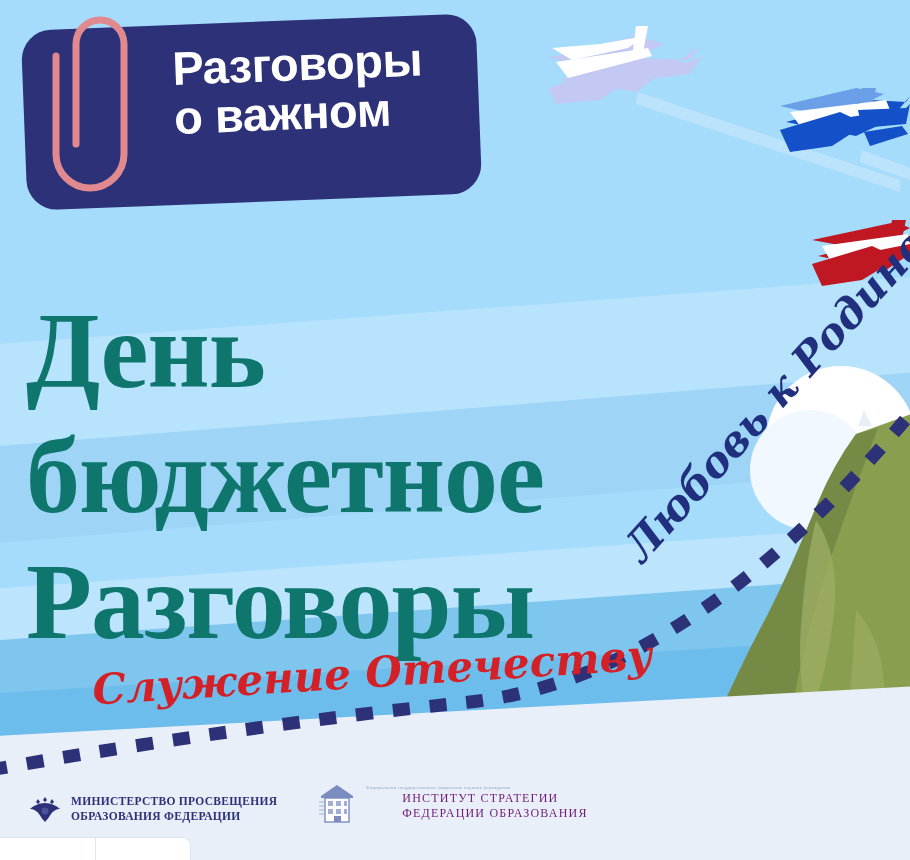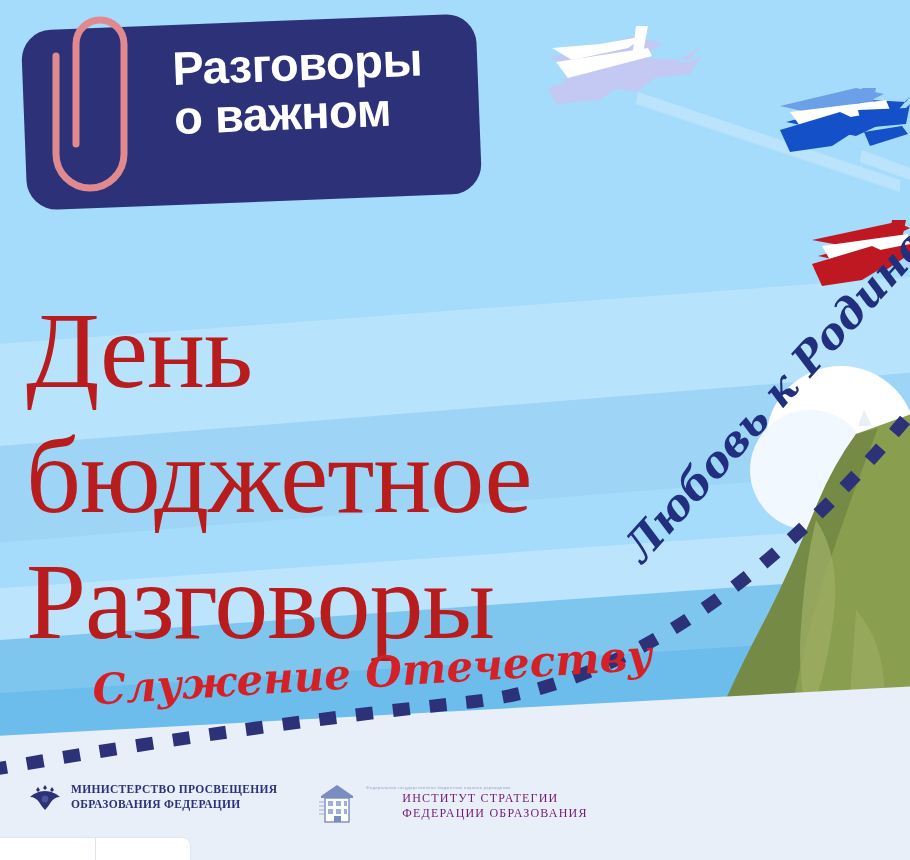--- a/index.html
+++ b/index.html
@@ -56,23 +56,23 @@
     font-size:47px;
     line-height:1.04;
     letter-spacing:-0.5px;
   }
   .clip{position:absolute;left:40px;top:4px;width:120px;height:200px;}
 
   
   .title{
     position:absolute;left:26px;top:288px;
     width:700px;
-    color:#b91c1c;
+    color:#0f766e;
     font-family:"Liberation Serif",serif;
-    font-weight:400;
+    font-weight:700;
     font-size:108px;
     line-height:1.16;
     letter-spacing:-1px;
   }
   .title span{display:block;}
 
   
   .script-red{
     position:absolute;left:92px;top:648px;
     color:#d42027;
@@ -91,21 +91,21 @@
     font-family:"DejaVu Serif",serif;
     font-style:italic;
     font-weight:700;
     font-size:42px;
     transform:rotate(-48deg);
     transform-origin:left center;
     white-space:nowrap;
   }
 
   
-  .logos{position:absolute;left:28px;top:782px;display:flex;align-items:flex-start;gap:40px;}
+  .logos{position:absolute;left:28px;top:782px;display:flex;align-items:flex-end;gap:40px;}
   .logo{display:flex;align-items:center;gap:9px;}
   .logo-mark{flex:0 0 auto;}
   .logo-lines{
     color:#2c3178;
     font-family:"Liberation Serif",serif;
     font-weight:700;
     font-size:11.5px;
     line-height:1.32;
     letter-spacing:0.3px;
   }

